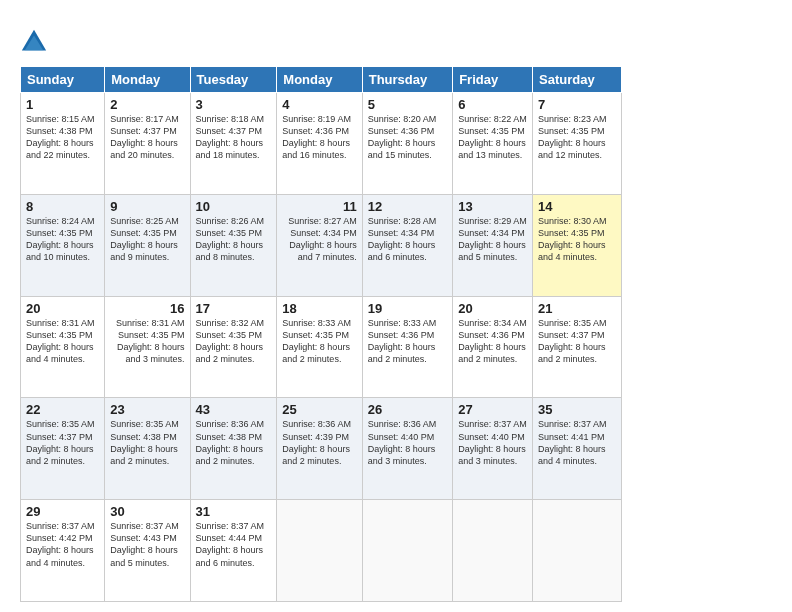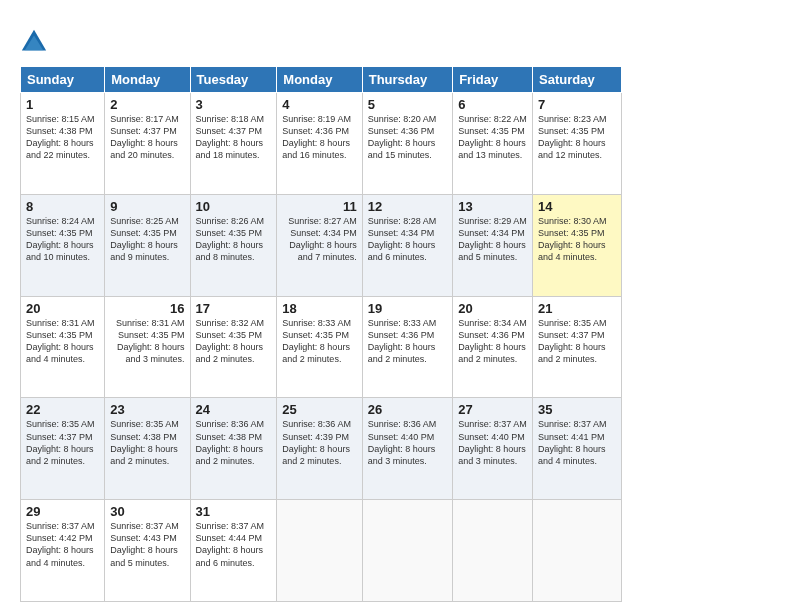--- a/index.html
+++ b/index.html
@@ -224,21 +224,21 @@
         <tr>
           <td style="background: rgb(238, 242, 247);">
             <span class="day-num">22</span>
             <div class="cell-text">Sunrise: 8:35 AM<br>Sunset: 4:37 PM<br>Daylight: 8 hours<br>and 2 minutes.</div>
           </td>
           <td style="background: rgb(238, 242, 247);">
             <span class="day-num">23</span>
             <div class="cell-text">Sunrise: 8:35 AM<br>Sunset: 4:38 PM<br>Daylight: 8 hours<br>and 2 minutes.</div>
           </td>
           <td style="background: rgb(238, 242, 247);">
-            <span class="day-num">24</span>
+            <span class="day-num">43</span>
             <div class="cell-text">Sunrise: 8:36 AM<br>Sunset: 4:38 PM<br>Daylight: 8 hours<br>and 2 minutes.</div>
           </td>
           <td style="background: rgb(238, 242, 247);">
             <span class="day-num">25</span>
             <div class="cell-text">Sunrise: 8:36 AM<br>Sunset: 4:39 PM<br>Daylight: 8 hours<br>and 2 minutes.</div>
           </td>
           <td style="background: rgb(238, 242, 247);">
             <span class="day-num">26</span>
             <div class="cell-text">Sunrise: 8:36 AM<br>Sunset: 4:40 PM<br>Daylight: 8 hours<br>and 3 minutes.</div>
           </td>

